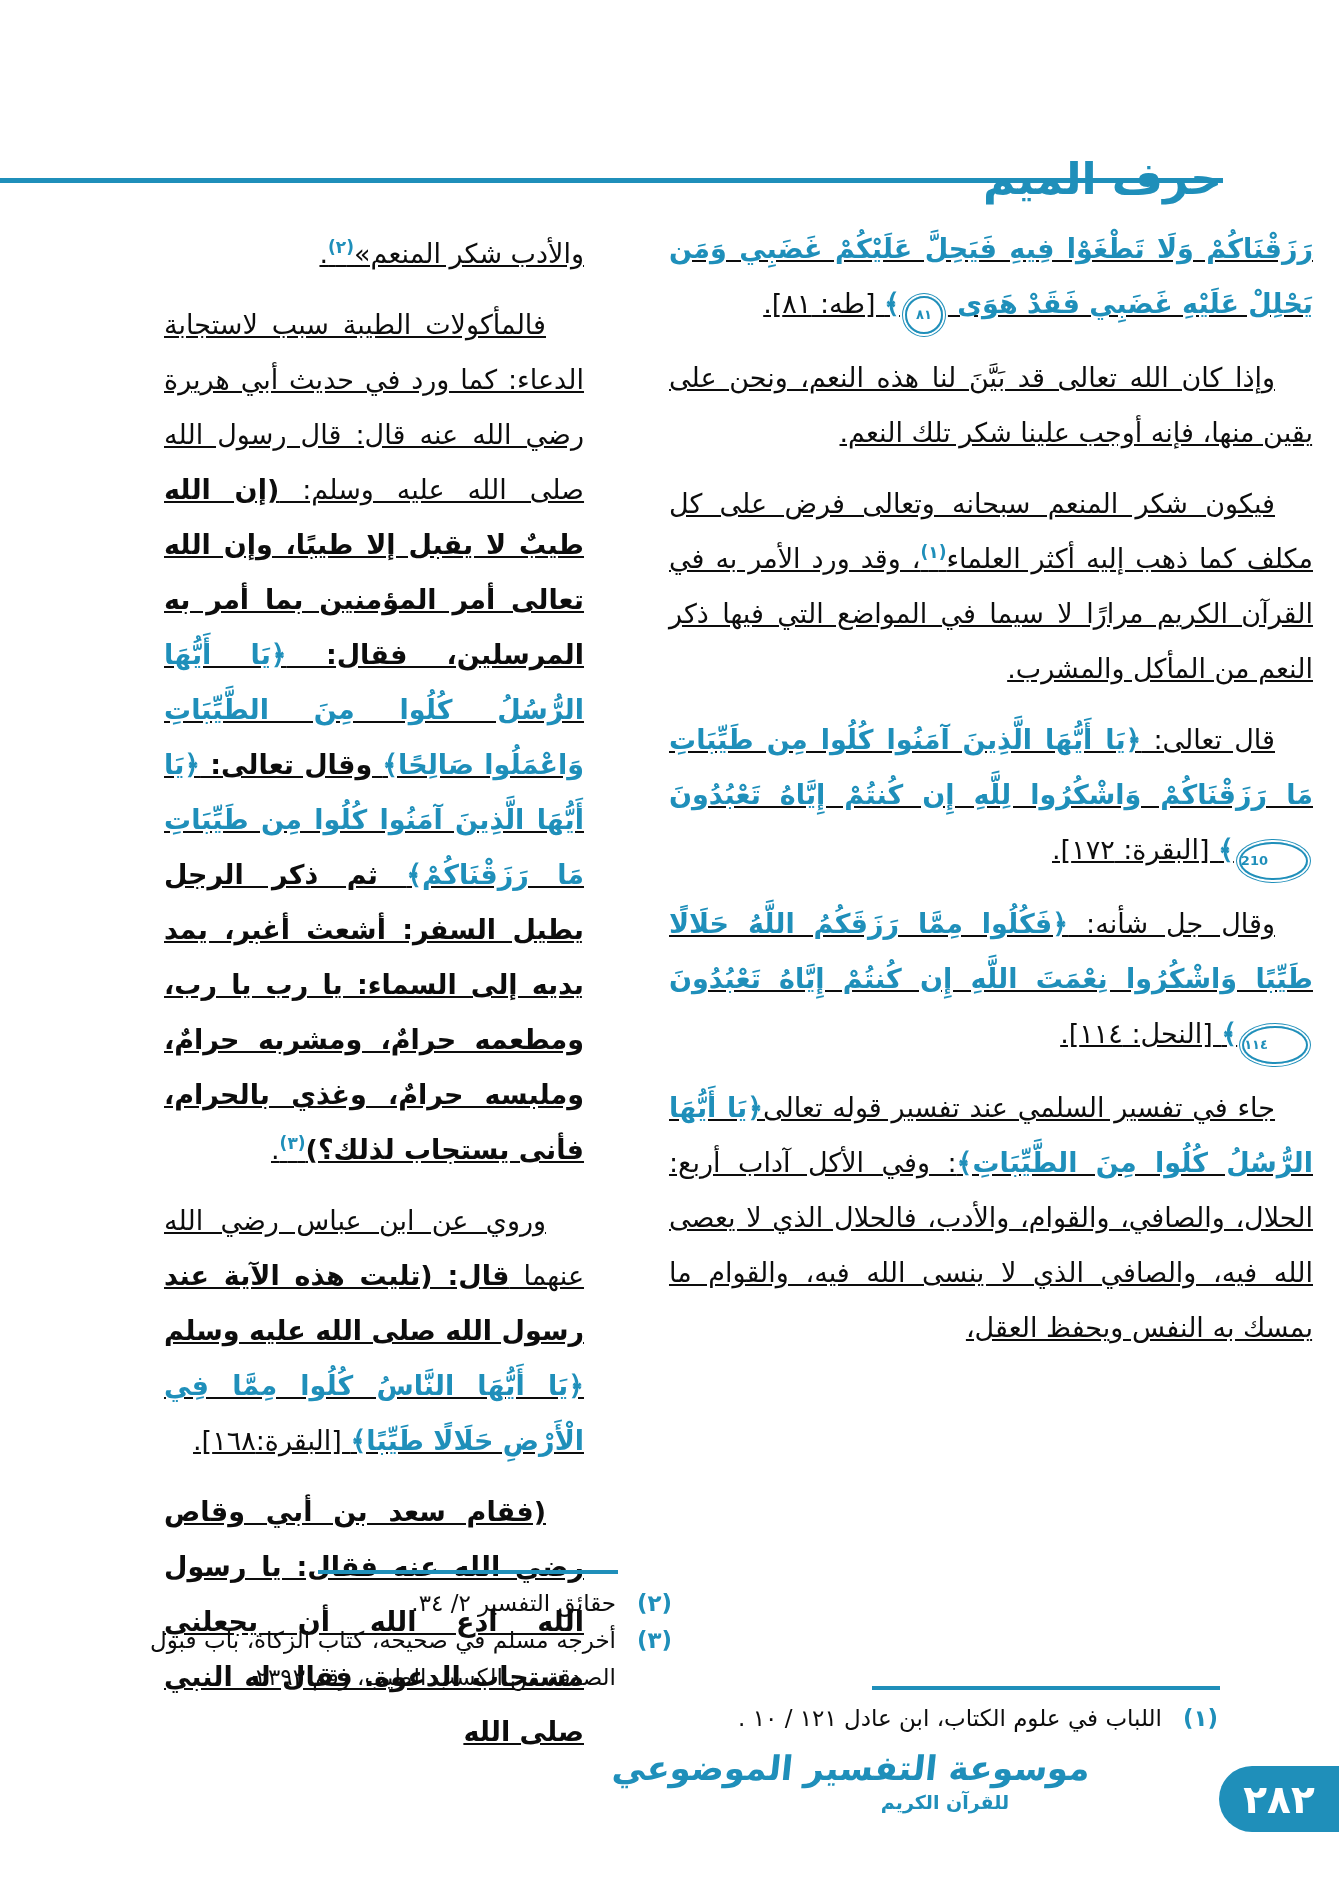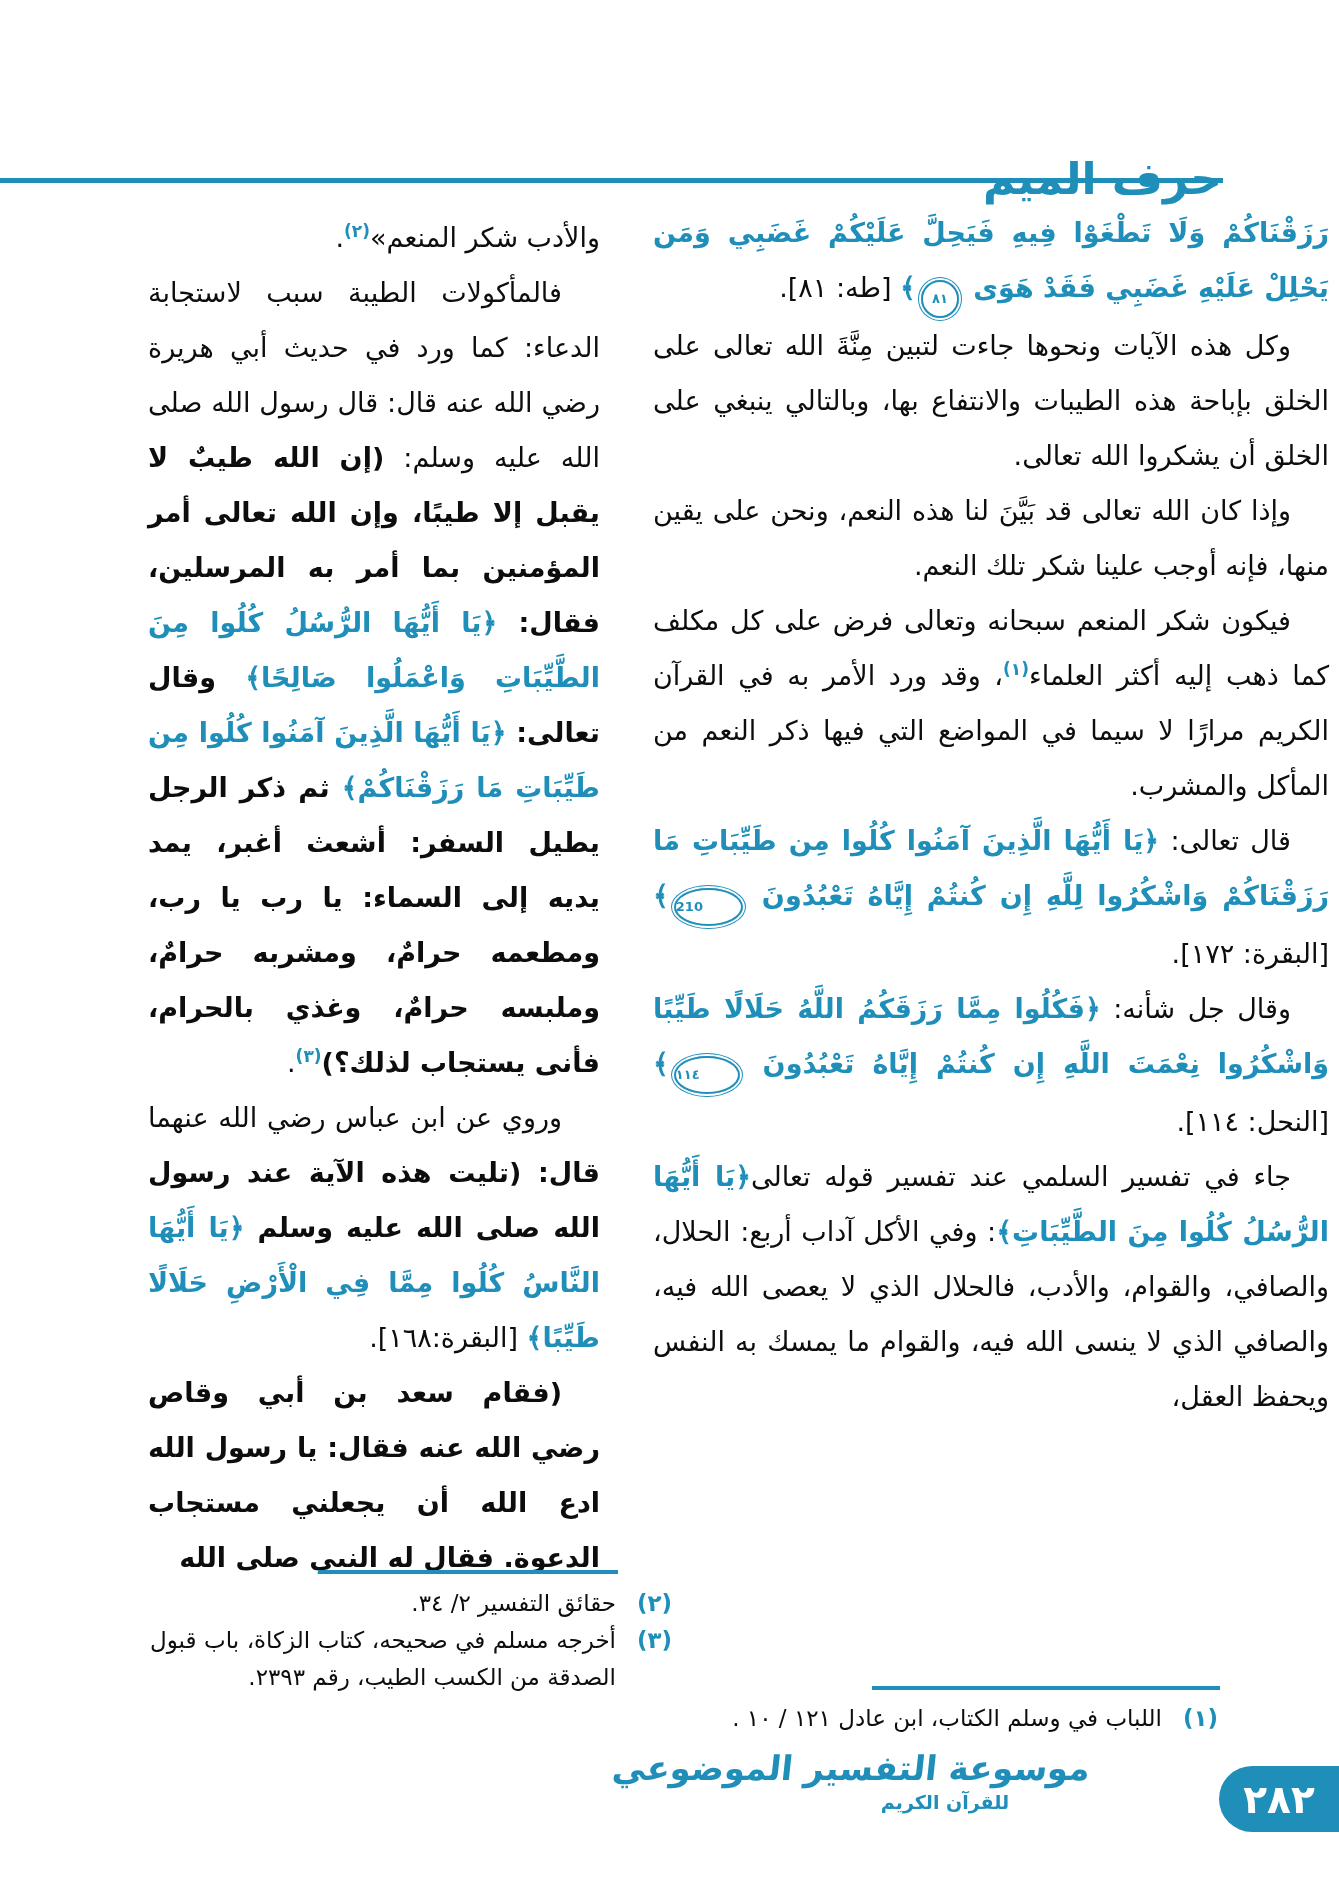--- a/index.html
+++ b/index.html
@@ -31,21 +31,21 @@
   
   .col{
     position:absolute;
     direction:rtl;
     text-align:justify;
     font-size:27px;
     line-height:55px;
   }
   .col-right{top:205px;right:10px;width:676px;}
   .col-left{top:210px;left:148px;width:452px;}
-  .para{margin:0;padding:0;}
+  .para{margin:16px;padding:0;text-decoration:underline;}
   .para.indent{text-indent:38px;}
   .sg-n{color:var(--ink);}
   .sg-b{color:var(--ink);font-weight:700;}
   .sg-q{color:var(--accent);font-weight:700;}
   .sg-fn{
     color:var(--accent);font-weight:700;
     font-size:17px;vertical-align:super;line-height:0;
   }
   .sg-aya{
     display:inline-flex;align-items:center;justify-content:center;
@@ -100,21 +100,20 @@
 <body>
 
 <div class="page">
 
   <div class="header-title">حرف الميم</div>
 
   <div class="header-rule"></div>
 
   <div id="col-right" class="col col-right">
       <p class="para"><span class="sg-q">رَزَقْنَاكُمْ وَلَا تَطْغَوْا فِيهِ فَيَحِلَّ عَلَيْكُمْ غَضَبِي وَمَن يَحْلِلْ عَلَيْهِ غَضَبِي فَقَدْ هَوَى </span><span class="sg-aya">٨١</span><span class="sg-q">﴾</span><span class="sg-n"> [طه: ٨١].</span></p>
-      <p class="para indent"><span class="sg-n">وكل هذه الآيات ونحوها جاءت لتبين مِنَّةَ الله تعالى على الخلق بإباحة هذه الطيبات والانتفاع بها، وبالتالي ينبغي على الخلق أن يشكروا الله تعالى.</span></p>
       <p class="para indent"><span class="sg-n">وإذا كان الله تعالى قد بَيَّنَ لنا هذه النعم، ونحن على يقين منها، فإنه أوجب علينا شكر تلك النعم.</span></p>
       <p class="para indent"><span class="sg-n">فيكون شكر المنعم سبحانه وتعالى فرض على كل مكلف كما ذهب إليه أكثر العلماء</span><span class="sg-fn">(١)</span><span class="sg-n">، وقد ورد الأمر به في القرآن الكريم مرارًا لا سيما في المواضع التي فيها ذكر النعم من المأكل والمشرب.</span></p>
       <p class="para indent"><span class="sg-n">قال تعالى: </span><span class="sg-q">﴿يَا أَيُّهَا الَّذِينَ آمَنُوا كُلُوا مِن طَيِّبَاتِ مَا رَزَقْنَاكُمْ وَاشْكُرُوا لِلَّهِ إِن كُنتُمْ إِيَّاهُ تَعْبُدُونَ </span><span class="sg-aya">210</span><span class="sg-q">﴾</span><span class="sg-n"> [البقرة: ١٧٢].</span></p>
       <p class="para indent"><span class="sg-n">وقال جل شأنه: </span><span class="sg-q">﴿فَكُلُوا مِمَّا رَزَقَكُمُ اللَّهُ حَلَالًا طَيِّبًا وَاشْكُرُوا نِعْمَتَ اللَّهِ إِن كُنتُمْ إِيَّاهُ تَعْبُدُونَ </span><span class="sg-aya">١١٤</span><span class="sg-q">﴾</span><span class="sg-n"> [النحل: ١١٤].</span></p>
       <p class="para indent"><span class="sg-n">جاء في تفسير السلمي عند تفسير قوله تعالى</span><span class="sg-q">﴿يَا أَيُّهَا الرُّسُلُ كُلُوا مِنَ الطَّيِّبَاتِ﴾</span><span class="sg-n">: وفي الأكل آداب أربع: الحلال، والصافي، والقوام، والأدب، فالحلال الذي لا يعصى الله فيه، والصافي الذي لا ينسى الله فيه، والقوام ما يمسك به النفس ويحفظ العقل،</span></p>
     </div>
   <div id="col-left" class="col col-left">
       <p class="para"><span class="sg-n">والأدب شكر المنعم»</span><span class="sg-fn">(٢)</span><span class="sg-n">.</span></p>
       <p class="para indent"><span class="sg-n">فالمأكولات الطيبة سبب لاستجابة الدعاء: كما ورد في حديث أبي هريرة رضي الله عنه قال: قال رسول الله صلى الله عليه وسلم: </span><span class="sg-b">(إن الله طيبٌ لا يقبل إلا طيبًا، وإن الله تعالى أمر المؤمنين بما أمر به المرسلين، فقال: </span><span class="sg-q">﴿يَا أَيُّهَا الرُّسُلُ كُلُوا مِنَ الطَّيِّبَاتِ وَاعْمَلُوا صَالِحًا﴾</span><span class="sg-b"> وقال تعالى: </span><span class="sg-q">﴿يَا أَيُّهَا الَّذِينَ آمَنُوا كُلُوا مِن طَيِّبَاتِ مَا رَزَقْنَاكُمْ﴾</span><span class="sg-b"> ثم ذكر الرجل يطيل السفر: أشعث أغبر، يمد يديه إلى السماء: يا رب يا رب، ومطعمه حرامٌ، ومشربه حرامٌ، وملبسه حرامٌ، وغذي بالحرام، فأنى يستجاب لذلك؟)</span><span class="sg-fn">(٣)</span><span class="sg-n">.</span></p>
       <p class="para indent"><span class="sg-n">وروي عن ابن عباس رضي الله عنهما </span><span class="sg-b">قال: (تليت هذه الآية عند رسول الله صلى الله عليه وسلم </span><span class="sg-q">﴿يَا أَيُّهَا النَّاسُ كُلُوا مِمَّا فِي الْأَرْضِ حَلَالًا طَيِّبًا﴾</span><span class="sg-n"> [البقرة:١٦٨].</span></p>
@@ -122,21 +121,21 @@
     </div>
 
   <div class="fsep fsep-left"></div>
   <div class="fsep fsep-right"></div>
 
   <div id="fnotes-left" class="fnotes fnotes-left">
       <p class="footnote"><span class="fmark">(٢)</span><span class="sg-n">حقائق التفسير </span><span class="sg-num" dir="ltr">٢/ ٣٤</span><span class="sg-n">.</span></p>
       <p class="footnote"><span class="fmark">(٣)</span><span class="sg-n">أخرجه مسلم في صحيحه، كتاب الزكاة، باب قبول الصدقة من الكسب الطيب، رقم ٢٣٩٣.</span></p>
     </div>
   <div id="fnotes-right" class="fnotes fnotes-right">
-      <p class="footnote"><span class="fmark">(١)</span><span class="sg-n">اللباب في وسلم الكتاب، ابن عادل </span><span class="sg-num" dir="ltr">١٢١ / ١٠</span><span class="sg-n"> .</span></p>
+      <p class="footnote"><span class="fmark">(١)</span><span class="sg-n">اللباب في علوم الكتاب، ابن عادل </span><span class="sg-num" dir="ltr">١٢١ / ١٠</span><span class="sg-n"> .</span></p>
     </div>
 
   <div class="logo">
     <div class="logo1">موسوعة التفسير الموضوعي</div>
     <div class="logo2">للقرآن الكريم</div>
   </div>
 
   <div class="badge">
     <span>٢٨٢</span>
   </div>

